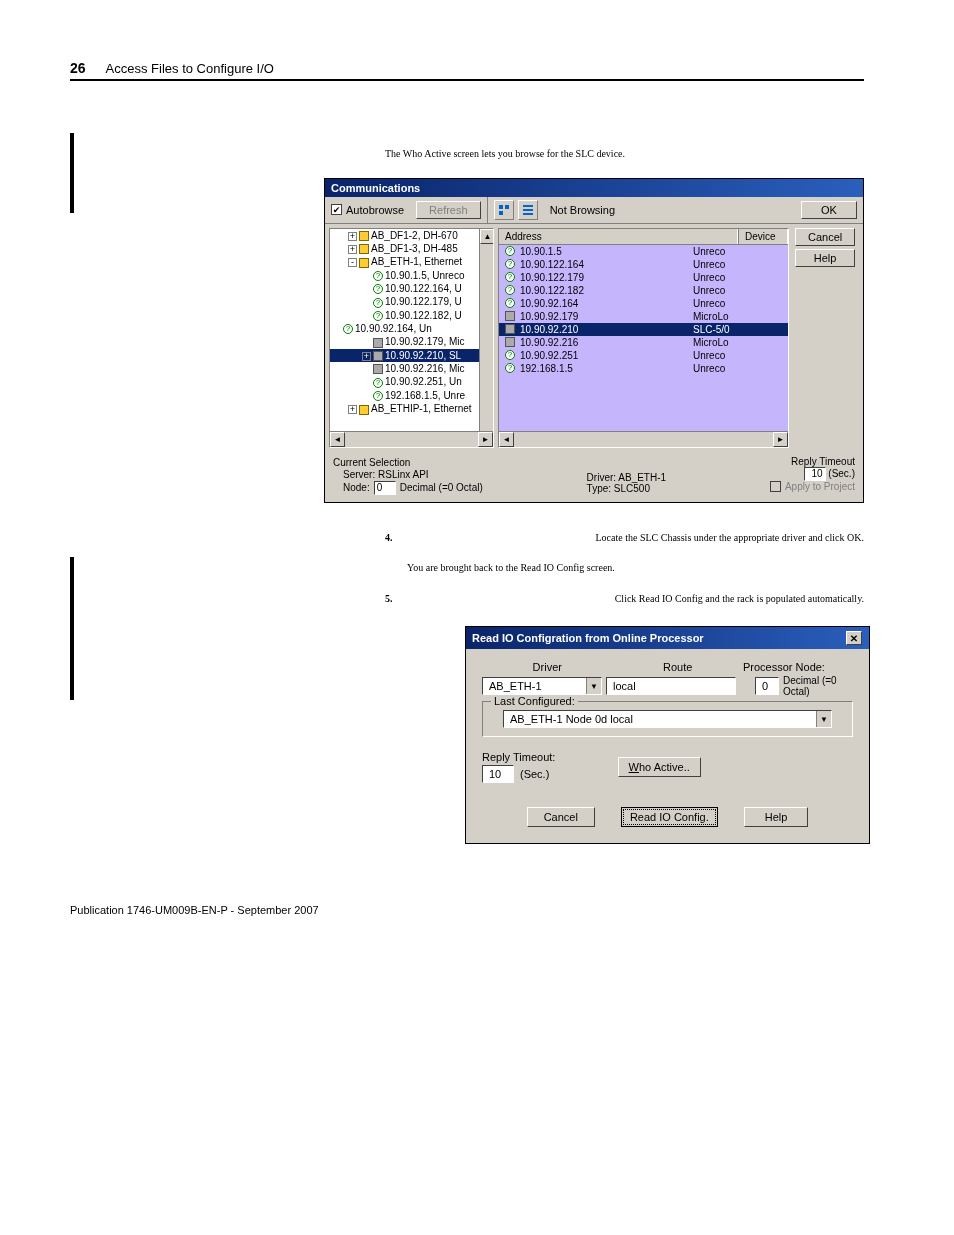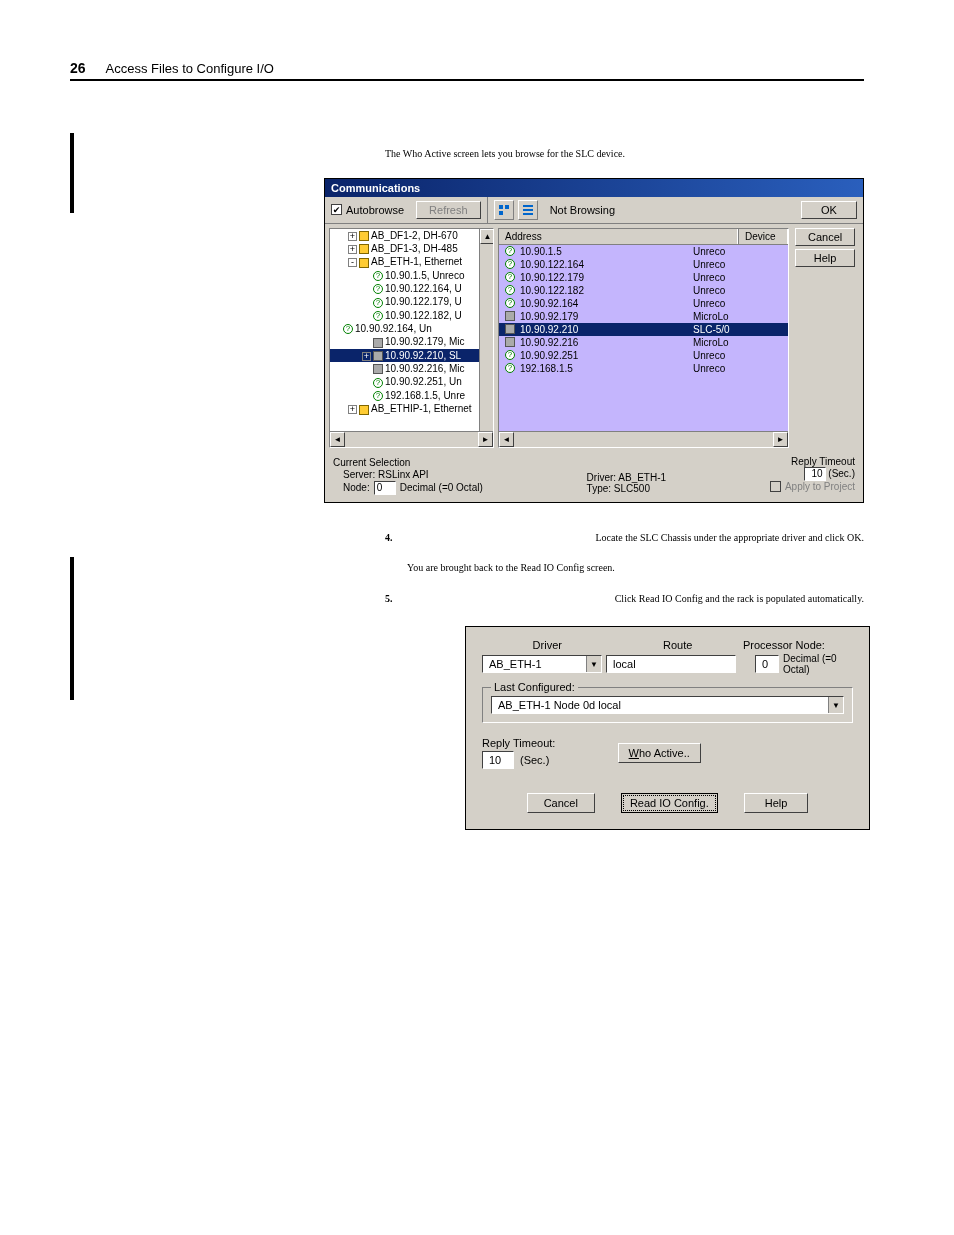--- a/index.html
+++ b/index.html
@@ -161,21 +161,21 @@
     margin:20px 0 60px 395px;
   }
   .tb2{display:flex;align-items:center;justify-content:space-between;}
   .xbtn{width:16px;height:14px;background:#d4d0c8;border:1px solid #fff;border-right-color:#404040;border-bottom-color:#404040;display:flex;align-items:center;justify-content:center;font-weight:bold;font-size:10px;margin:1px;color:#000;}
   .d2body{padding:12px 16px 16px 16px;}
   .d2row{display:flex;align-items:flex-start;}
   .d2col{flex:1;}
   .sel3d{display:inline-flex;align-items:center;background:#fff;border:1px solid #404040;border-right-color:#fff;border-bottom-color:#fff;height:18px;}
   .sel3d .txt{padding:0 6px;flex:1;font-size:11px;}
   .sel3d .arrow{width:15px;height:16px;background:#d4d0c8;border-left:1px solid #808080;display:flex;align-items:center;justify-content:center;font-size:8px;}
-  .grpbox{border:1px solid #808080;border-right-color:#fff;border-bottom-color:#fff;padding:8px 8px;margin-top:12px;position:relative;}
+  .grpbox{border:1px solid #808080;border-right-color:#fff;border-bottom-color:#fff;padding:8px 20px;margin-top:4px;position:relative;}
   .grpbox .legend{position:absolute;top:-7px;left:8px;background:#d4d0c8;padding:0 3px;font-size:11px;}
   .pubfooter{font-family:Arial,Helvetica,sans-serif;font-size:11px;color:#000;margin-top:40px;}
 </style>
 </head>
 <body>
 
 <div class="page">
 
   <div class="header-row">
     <span class="page-number">26</span>
@@ -382,20 +382,24 @@
     <p class="body-text" style="margin-left:22px;">You are brought back to the Read IO Config screen.</p>
     <div class="step">
       <div class="step-num">5.</div>
       <div class="step-body">
         <span>Click Read IO Config and the rack is populated automatically.</span>
       </div>
     </div>
   </div>
 
   <div class="dlg2">
+    <div class="titlebar tb2">
+      <span>Read IO Configration from Online Processor</span>
+      <span class="xbtn">✕</span>
+    </div>
     <div class="d2body">
       <div class="d2row">
         <div class="d2col" style="text-align:center;">Driver</div>
         <div class="d2col" style="text-align:center;">Route</div>
         <div style="width:110px;text-align:left;">Processor Node:</div>
       </div>
       <div class="d2row" style="margin-top:2px;align-items:center;gap:4px;">
         <div class="sel3d" style="width:120px;">
           <span class="txt">AB_ETH-1</span>
           <span class="arrow">▼</span>
@@ -435,13 +439,14 @@
       </div>
 
       <div class="d2row" style="margin-top:24px;justify-content:center;gap:26px;">
         <span class="btn3d active" style="padding:3px 16px;">Cancel</span>
         <span class="btn3d active" style="padding:3px 8px;border:1px solid #000;outline:1px dotted #000;outline-offset:-3px;">Read IO Config.</span>
         <span class="btn3d active" style="padding:3px 20px;">Help</span>
       </div>
     </div>
   </div>
 
+  <div class="pubfooter">Publication 1746-UM009B-EN-P - September 2007</div>
 </div>
 
 </body></html>

